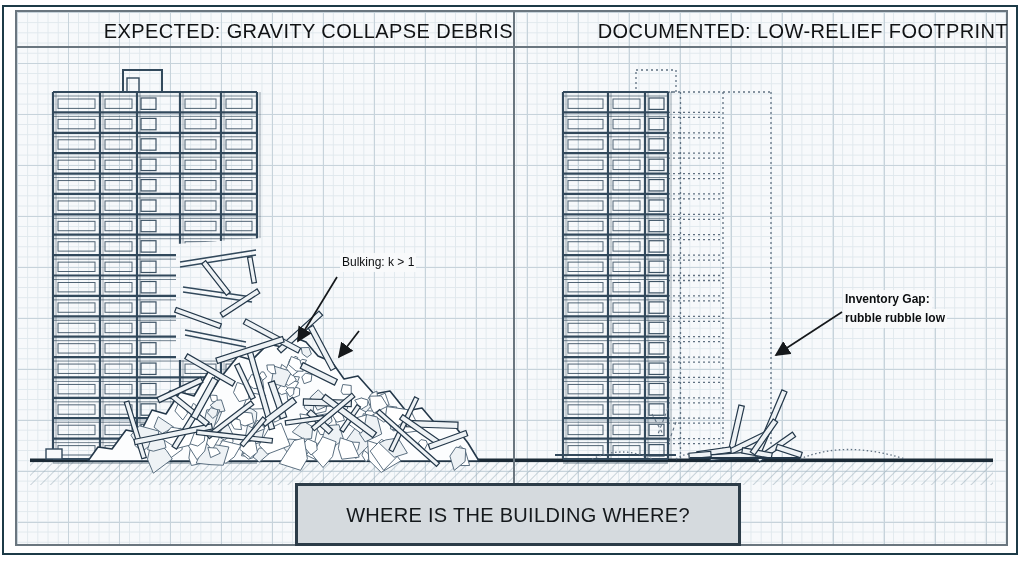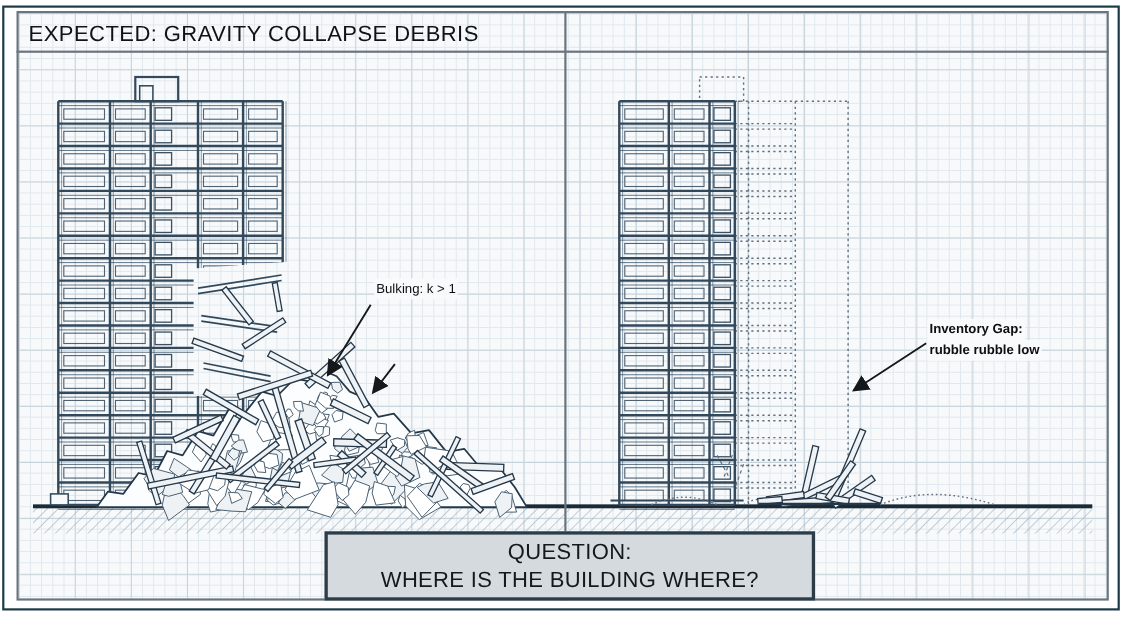--- a/index.html
+++ b/index.html
@@ -19,22 +19,22 @@
       linear-gradient(to right, var(--gmaj,#c7d3db) 1px, transparent 1px),
       linear-gradient(to bottom, var(--gmaj,#c7d3db) 1px, transparent 1px),
       linear-gradient(to right, var(--gmin,#dfe7ec) 1px, transparent 1px),
       linear-gradient(to bottom, var(--gmin,#dfe7ec) 1px, transparent 1px);
     background-size:51px 51px,51px 51px,10.2px 10.2px,10.2px 10.2px;
   }
   #art{position:absolute;left:0;top:0;width:1024px;height:565px;z-index:2;}
   #header-sep{position:absolute;left:15px;top:46px;width:993px;height:2px;background:var(--frame,#6a767f);z-index:3;}
   #panel-divider{position:absolute;left:513px;top:10px;width:2px;height:536px;background:var(--frame,#6a767f);z-index:3;}
   .panel-title{
-    position:absolute;top:18px;height:26px;line-height:26px;text-align:left;
-    font-size:20px;font-weight:400;color:var(--text,#101214);letter-spacing:.4px;z-index:4;white-space:nowrap;margin-left:11px;
+    position:absolute;top:18px;height:26px;line-height:26px;text-align:right;
+    font-size:20px;font-weight:400;color:var(--text,#101214);letter-spacing:.4px;z-index:4;white-space:nowrap;
   }
   #title-left{left:15px;width:498px;}
   #title-right{left:515px;width:493px;}
   .anno{
     position:absolute;z-index:5;font-size:12px;color:var(--anno,#0c0e10);
     line-height:19px;white-space:nowrap;
   }
   .anno .bg{background:rgba(248,250,251,0.92);padding:0 2px;display:inline-block;}
   #anno-bulking{left:340px;top:253px;}
   #anno-expected{left:361px;top:288px;}
@@ -524,26 +524,26 @@
         <line x1="359" y1="331" x2="339" y2="357" stroke="#15181b" stroke-width="1.7" marker-end="url(#ah)"></line>
         <line x1="842" y1="312" x2="776" y2="355" stroke="#15181b" stroke-width="1.7" marker-end="url(#ah)"></line>
       </g>
     </g>
   </svg>
 
   <div id="header-sep"></div>
   <div id="panel-divider"></div>
 
   <div id="title-left" class="panel-title">EXPECTED: GRAVITY COLLAPSE DEBRIS</div>
+  <div id="title-right" class="panel-title">DOCUMENTED: LOW-RELIEF FOOTPRINT</div>
 
   <div id="anno-bulking" class="anno">
     <span class="bg">Bulking: k &gt; 1</span>
   </div>
   <div id="anno-inventory" class="anno">
     <span class="bg">Inventory Gap:</span><br>
     <span class="bg">rubble rubble low</span>
   </div>
 
   <div id="question-box">
-    <div>QUESTION:</div>
     <div>WHERE IS THE BUILDING WHERE?</div>
   </div>
 </div>
 
 </body></html>

